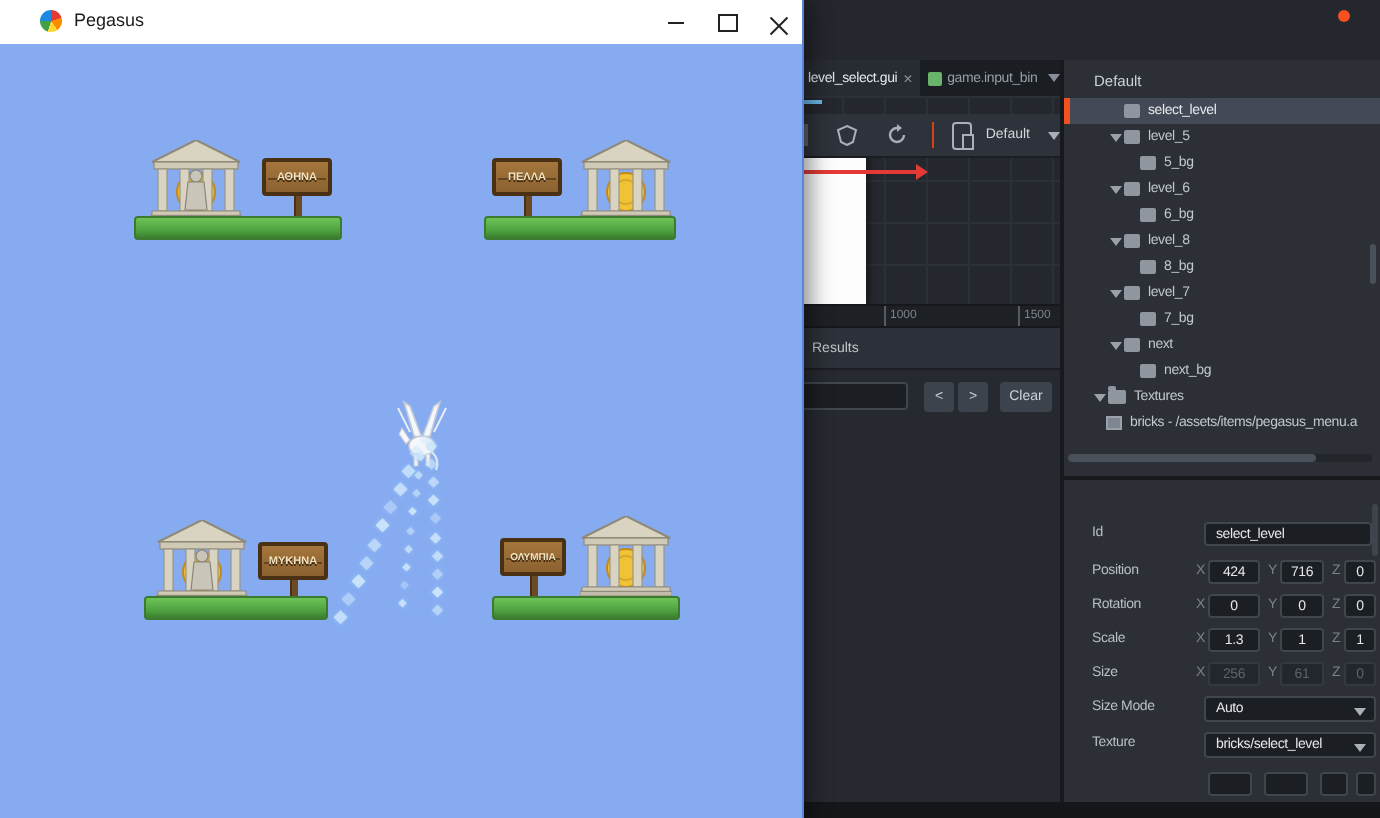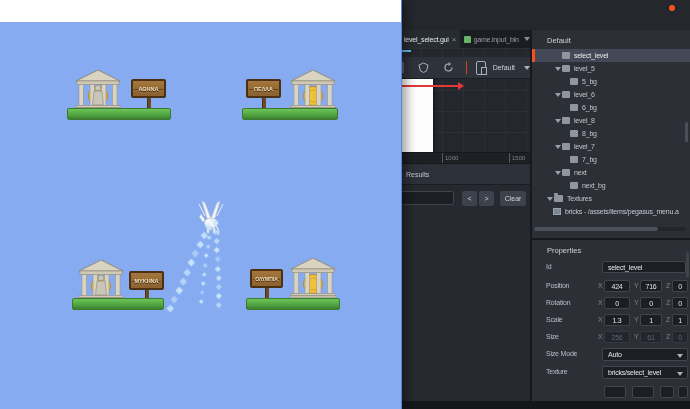--- a/index.html
+++ b/index.html
@@ -248,21 +248,20 @@
           <span>bricks - /assets/items/pegasus_menu.a</span>
         </div>
       </div>
     </div>
     <div class="hscroll">
         <div class="thumb"></div>
       </div>
     <div class="vscroll"></div>
 
     <div class="props">
-      <div class="panel-hd">Properties</div>
 
       <div class="prow" style="top:21px;">
         <span class="plabel">Id</span>
         <div class="pfield idf">select_level</div>
       </div>
 
       <div class="prow" style="top:40px;">
         <span class="plabel">Position</span>
         <span class="axis ax0">X</span>
         <div class="pfield f0">424</div>
@@ -323,20 +322,33 @@
         <div class="pfield" style="left:100px;width:22px;"></div>
         <div class="pfield" style="left:128px;width:14px;"></div>
         <div class="pfield" style="left:146px;width:10px;"></div>
       </div>
     </div>
     <div class="props-vscroll"></div>
     <div class="footer"></div>
   </div>
 
   <div class="game">
+    <div class="titlebar">
+      <div class="app-ico"></div>
+      <div class="title-text">Pegasus</div>
+      <div class="winbtn btn-min">
+          <div class="glyph-min"></div>
+        </div>
+      <div class="winbtn btn-max">
+          <div class="glyph-max"></div>
+        </div>
+      <div class="winbtn btn-close">
+          <div class="glyph-close"></div>
+        </div>
+    </div>
 
     <div class="sky">
 
       <div class="level" style="left:67px;top:48px;width:106px;height:52px;">
         <div class="temple" style="position:absolute;left:8px;top:0;"><svg width="46" height="40" viewBox="0 0 46 40">
               <polygon points="23,0 45,11 1,11" fill="#d9d4c2" stroke="#8f8a78" stroke-width="1"></polygon>
               <rect x="2" y="11" width="42" height="3.5" fill="#cfc9b6" stroke="#8f8a78" stroke-width="0.6"></rect>
               <circle cx="23" cy="26" r="9.5" fill="#f0c235" stroke="#c08a1e" stroke-width="1"></circle>
               <circle cx="23" cy="26" r="6" fill="none" stroke="#d9a62a" stroke-width="1"></circle>
               <rect x="4" y="14.5" width="4.5" height="21" fill="#d9d4c2" stroke="#9a9585" stroke-width="0.6"></rect>

